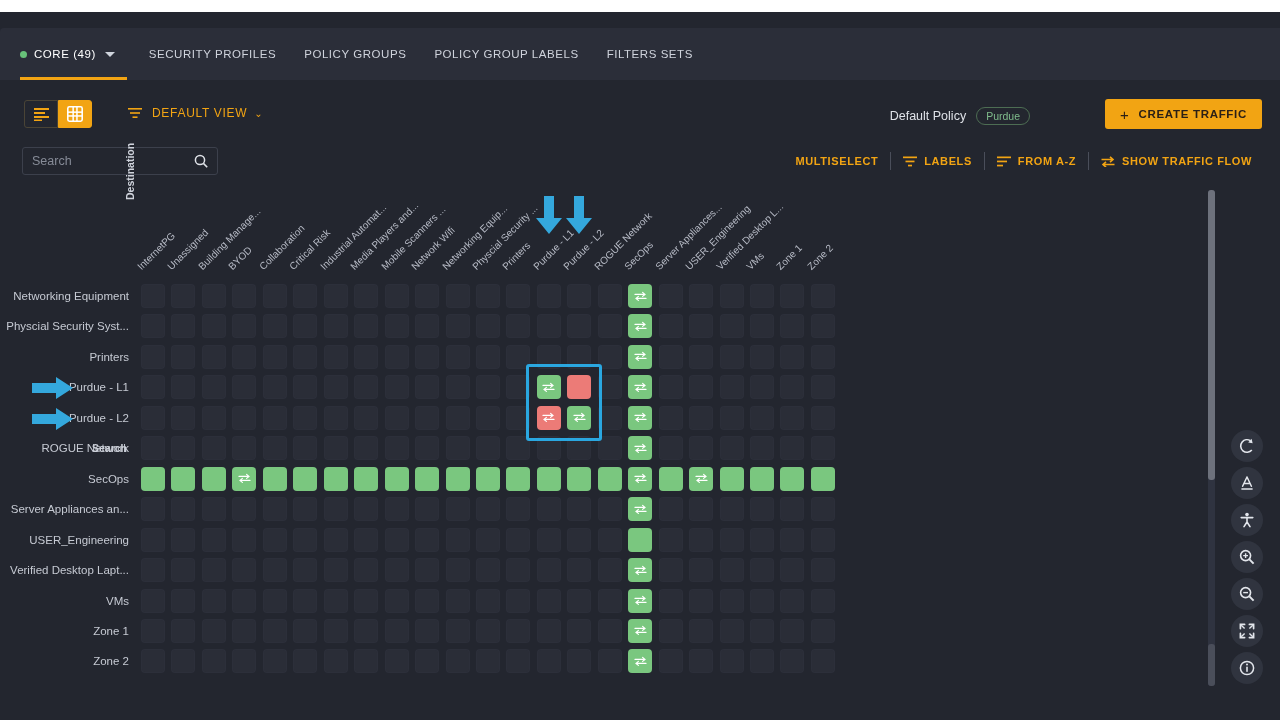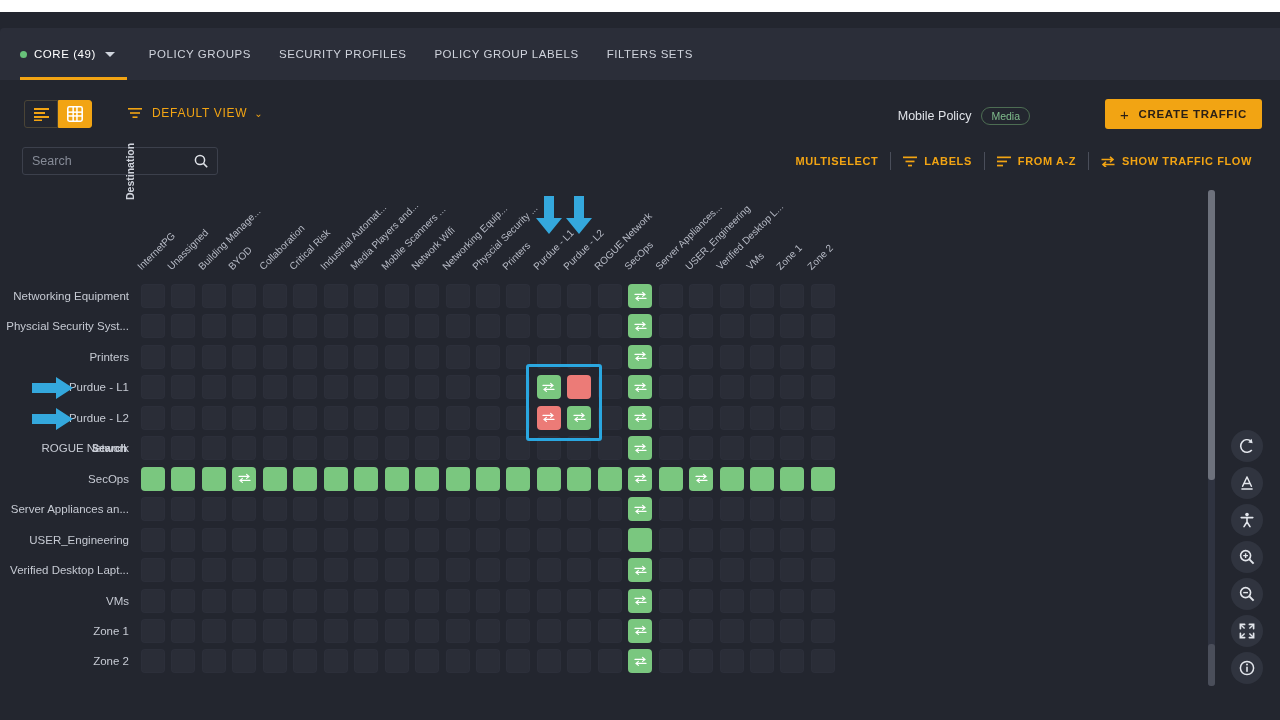--- a/index.html
+++ b/index.html
@@ -143,24 +143,24 @@
 <div id="app">
 
   <div class="tabbar">
     <div class="tabs" id="tabs">
         <div class="tab active first">
           <span class="dot"></span>
           <span>CORE (49)</span>
           <span class="caret-dn"></span>
         </div>
         <div class="tab">
+          <span>SECURITY PROFILES</span>
+        </div>
+        <div class="tab">
           <span>POLICY GROUPS</span>
-        </div>
-        <div class="tab">
-          <span>SECURITY PROFILES</span>
         </div>
         <div class="tab">
           <span>POLICY GROUP LABELS</span>
         </div>
         <div class="tab">
           <span>FILTERS SETS</span>
         </div>
       </div>
   </div>
 
@@ -189,22 +189,22 @@
       <svg width="14" height="10" viewBox="0 0 14 10">
         <rect x="0" y="0" width="14" height="1.6" fill="#f2a413"></rect>
         <rect x="2" y="4.2" width="10" height="1.6" fill="#f2a413"></rect>
         <rect x="4.5" y="8.4" width="5" height="1.6" fill="#f2a413"></rect>
       </svg>
       <span class="lbl">DEFAULT VIEW</span>
       <span class="chev">⌄</span>
     </div>
 
     <div class="dp-wrap">
-      <span class="dp-lbl">Mobile Policy</span>
-      <span class="pill">Media</span>
+      <span class="dp-lbl">Default Policy</span>
+      <span class="pill">Purdue</span>
     </div>
 
     <div class="createbtn">
       <span class="plus">+</span>
       <span>CREATE TRAFFIC</span>
     </div>
   </div>
 
   <div class="searchrow">
     <div class="searchbox">

